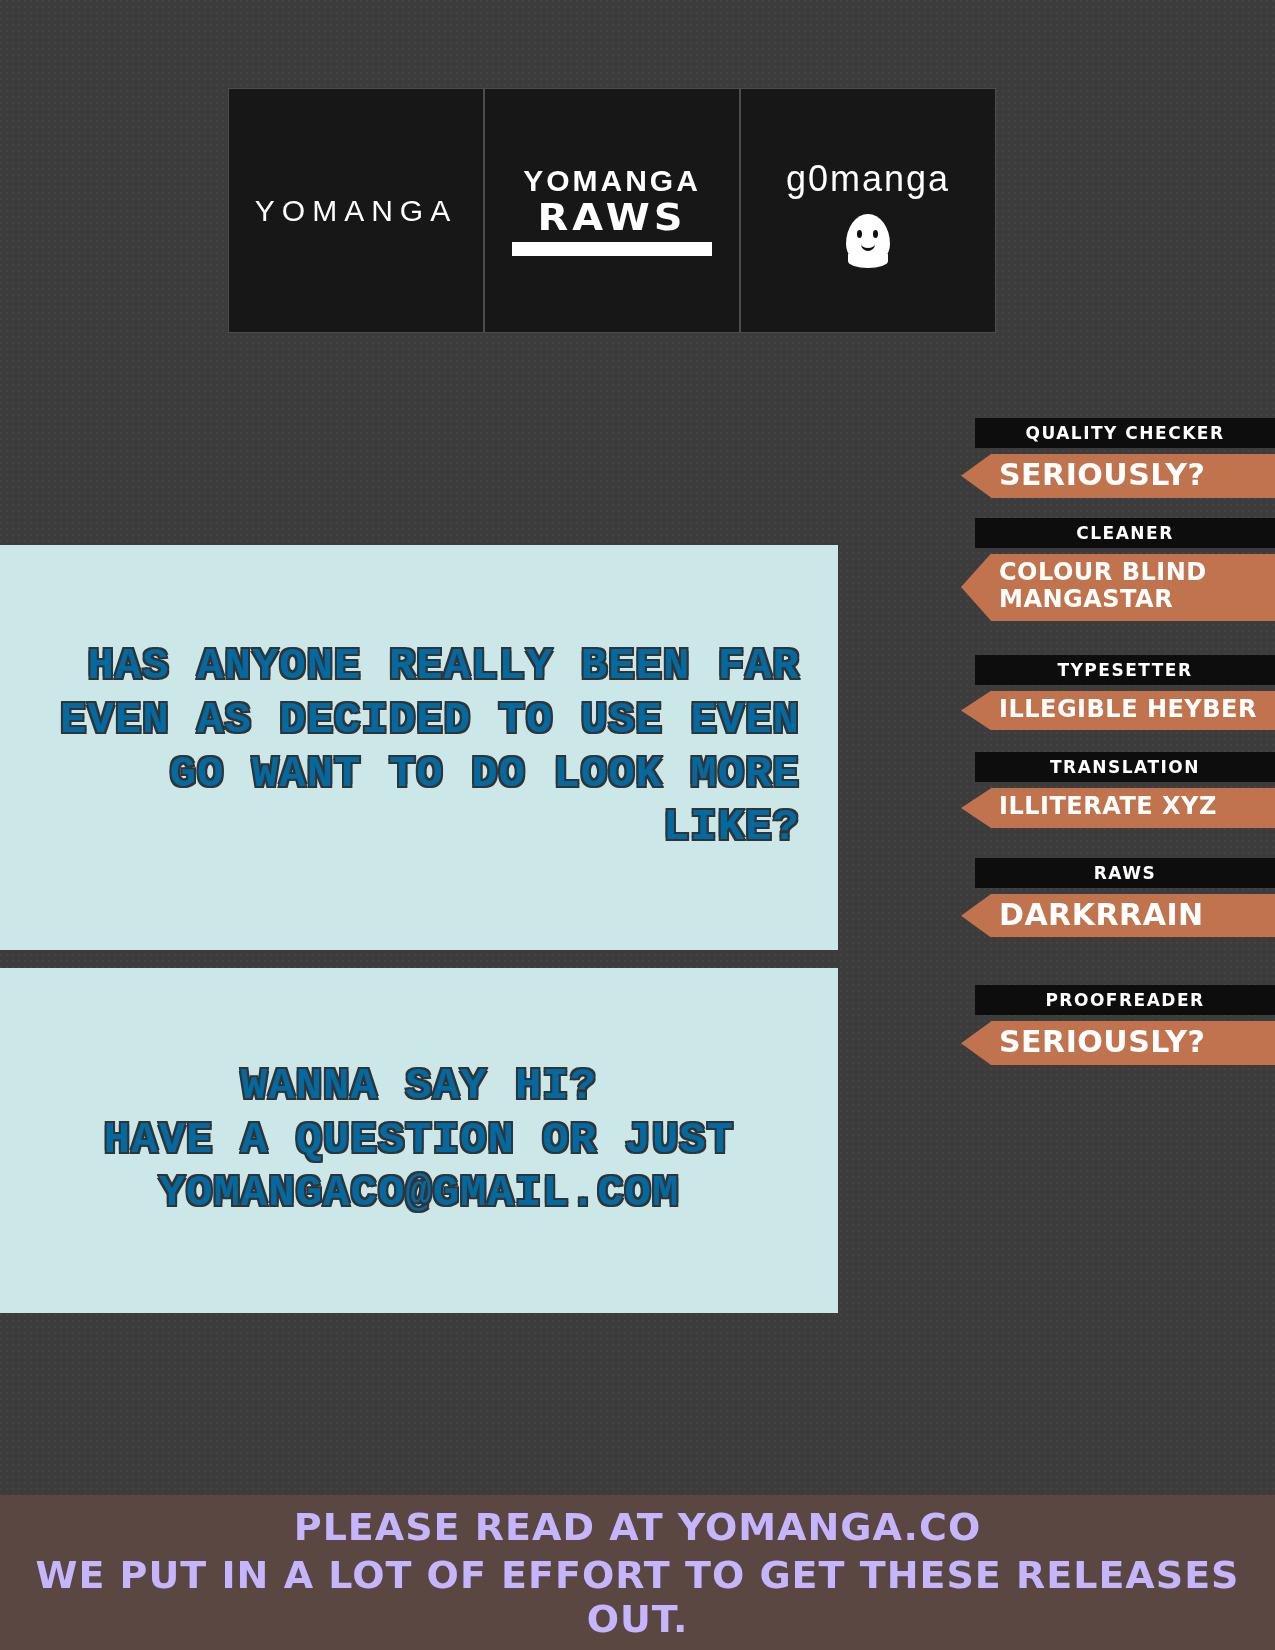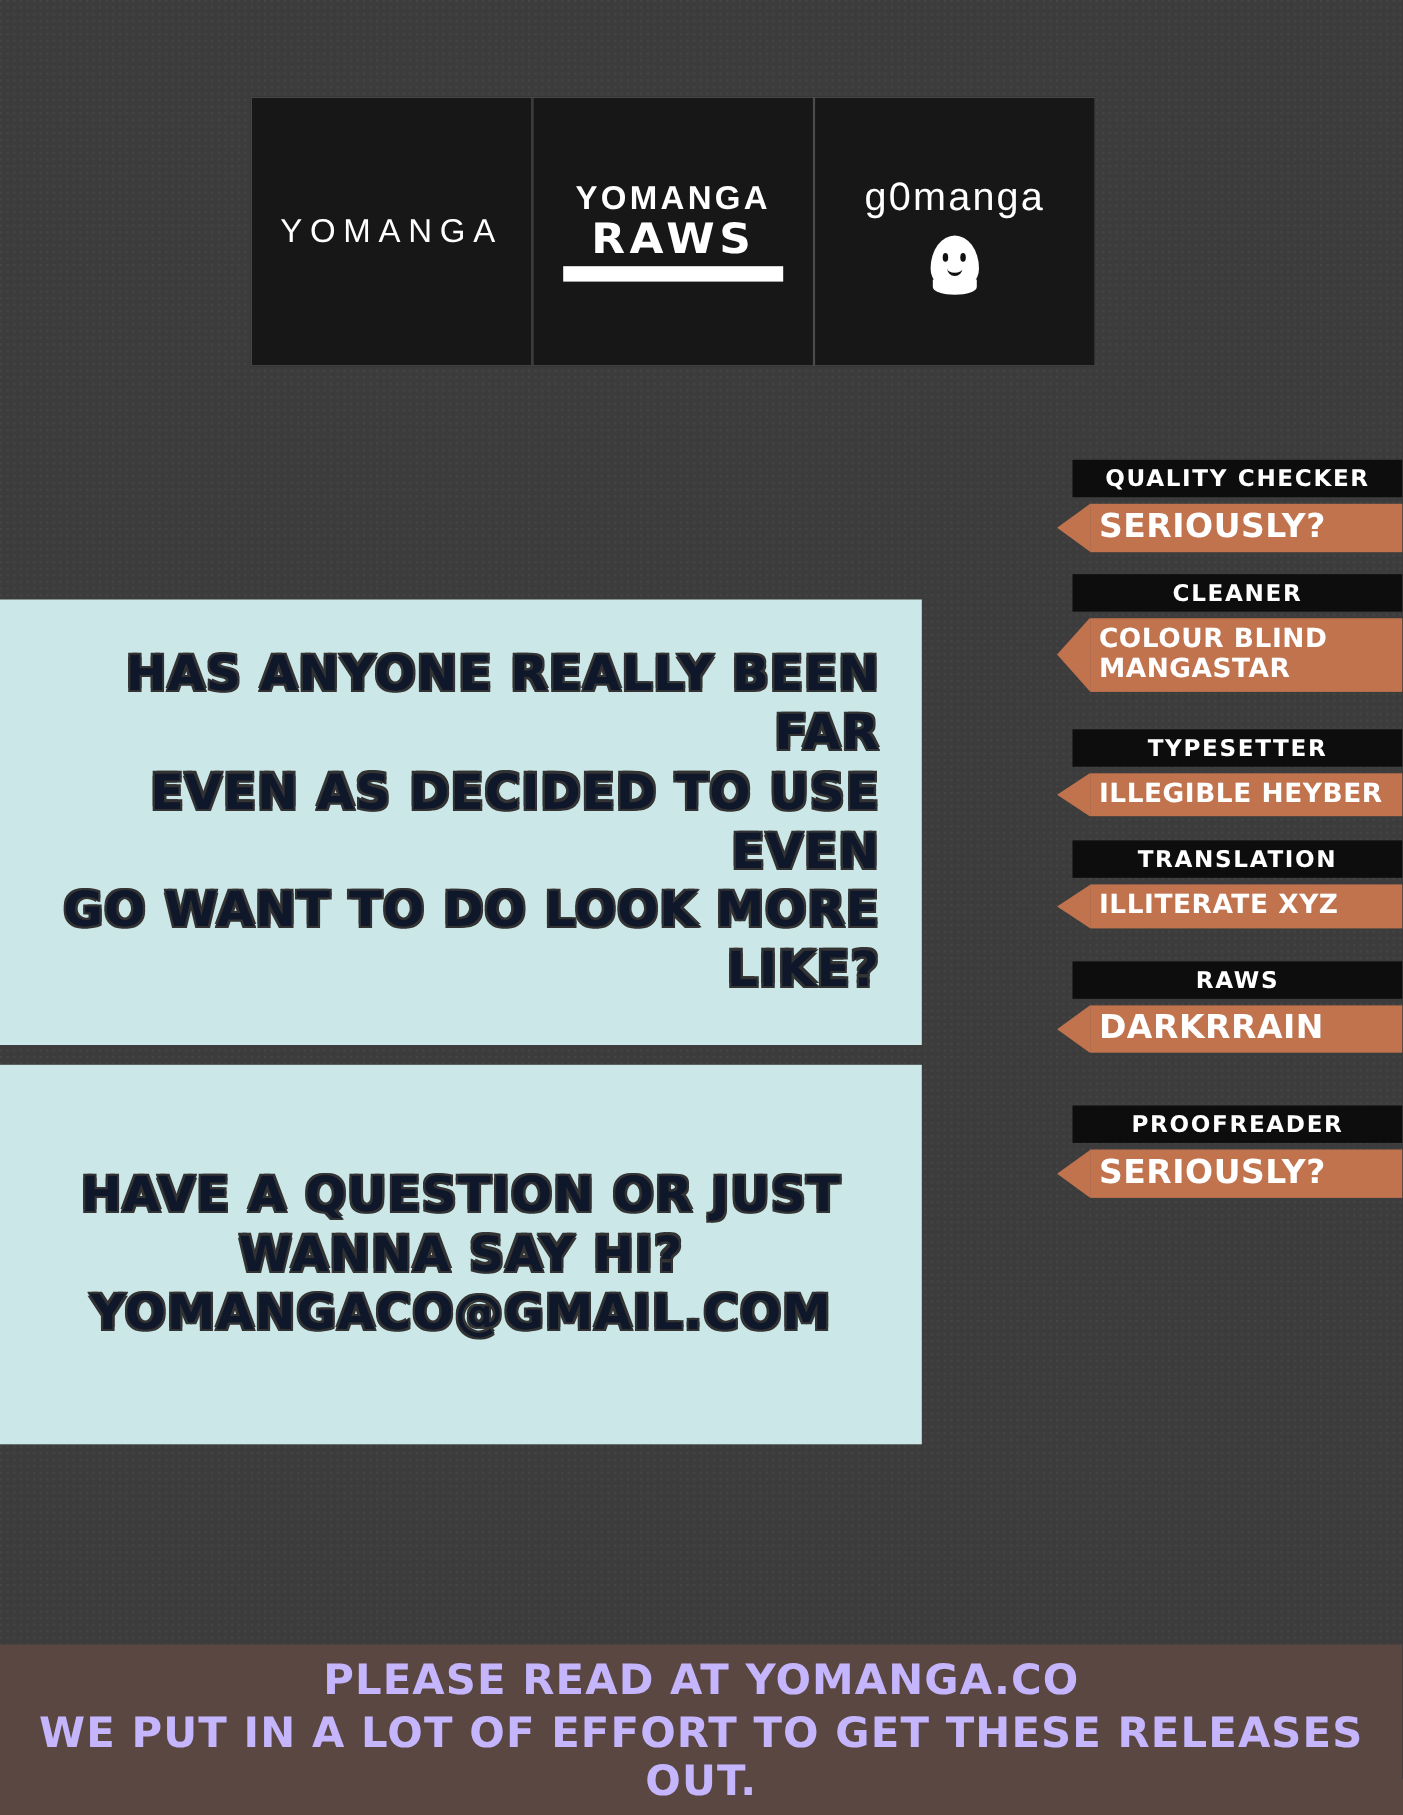--- a/index.html
+++ b/index.html
@@ -127,26 +127,27 @@
     font-family: "DejaVu Sans", sans-serif;
     display: flex;
     flex-direction: column;
     justify-content: center;
   }
   .panel-line {
     font-size: 44px;
     line-height: 1.22;
     font-weight: 700;
     letter-spacing: 1px;
-    color: #0f172a;
+    color: #0369a1;
     -webkit-text-stroke: 2.5px #2b2b2b;
     paint-order: stroke fill;
     text-shadow:
       -2px -2px 0 #333, 2px -2px 0 #333,
       -2px  2px 0 #333, 2px  2px 0 #333;
+    font-family: Liberation Mono, monospace;
   }
   #panel-quote {
     left: 0;
     top: 545px;
     width: 838px;
     height: 405px;
     padding: 0 20px;
     box-sizing: border-box;
   }
   #panel-quote .panel-line { text-align: right; padding-right: 18px; }
@@ -163,21 +164,21 @@
   .credits {
     position: absolute;
     right: 0;
     top: 418px;
     width: 300px;
   }
   .credit-group { margin-bottom: 6px; }
   .credit-role {
     background: #0d0d0d;
     color: #ffffff;
-    font-size: 21px;
+    font-size: 17px;
     font-weight: 700;
     letter-spacing: 1.5px;
     text-align: center;
     padding: 5px 10px 5px 10px;
     font-family: "DejaVu Sans", sans-serif;
   }
   .credit-name-wrap {
     position: relative;
     margin-top: 6px;
     height: auto;
@@ -256,22 +257,22 @@
 </div>
 
 <div class="panel" id="panel-quote">
   <div class="panel-line">HAS ANYONE REALLY BEEN FAR</div>
   <div class="panel-line">EVEN AS DECIDED TO USE EVEN</div>
   <div class="panel-line">GO WANT TO DO LOOK MORE</div>
   <div class="panel-line">LIKE?</div>
 </div>
 
 <div class="panel" id="panel-contact">
+  <div class="panel-line">WANNA SAY HI?</div>
   <div class="panel-line">HAVE A QUESTION OR JUST</div>
-  <div class="panel-line">WANNA SAY HI?</div>
   <div class="panel-line">YOMANGACO@GMAIL.COM</div>
 </div>
 
 <div class="credits">
 
   <div class="credit-group">
     <div class="credit-role">QUALITY CHECKER</div>
     <div class="credit-name-wrap">
       <div class="credit-name">SERIOUSLY?</div>
     </div>

